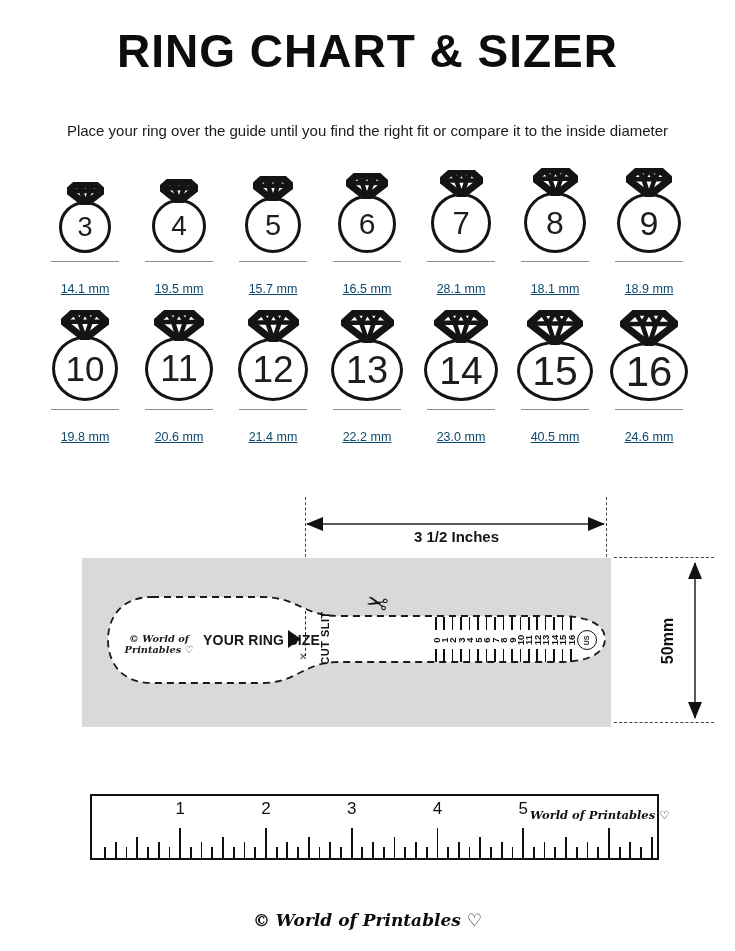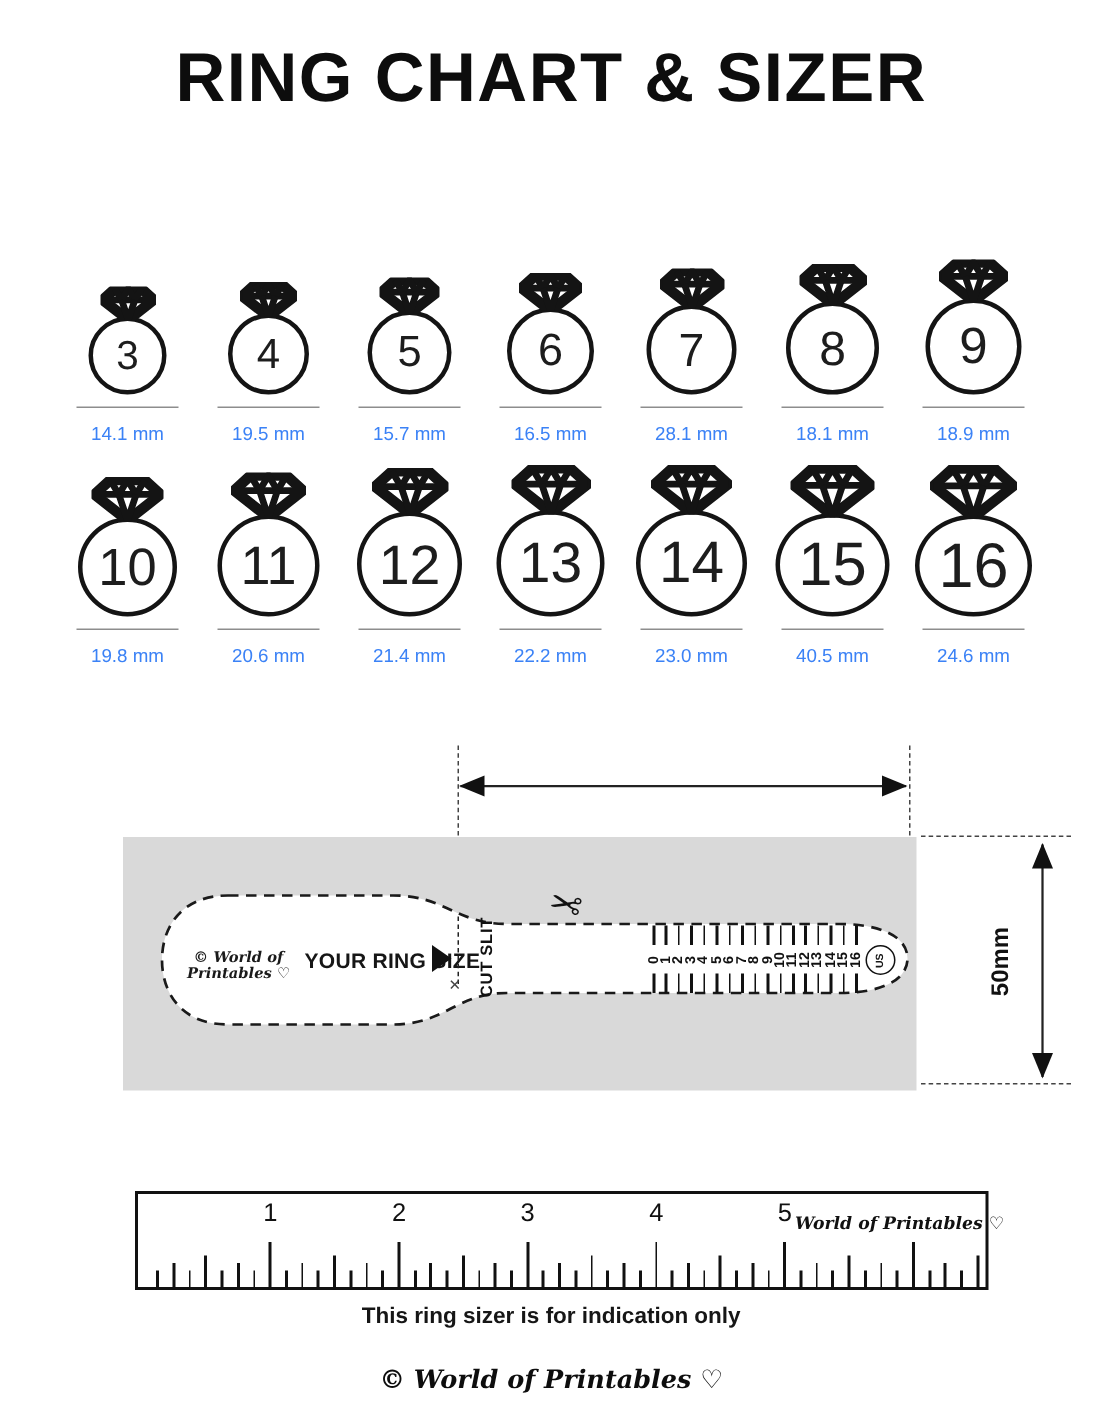--- a/index.html
+++ b/index.html
@@ -15,21 +15,21 @@
   
   .ring-row{position:absolute;left:38px;width:658px;display:flex;}
   #ring-row-0{top:168px;height:128px;}
   #ring-row-1{top:310px;height:134px;}
   .ring-col{width:94px;display:flex;flex-direction:column;align-items:center;justify-content:flex-end;}
   .ring-diamond{margin-bottom:-8px;z-index:2;}
   .ring-circle{border:3px solid #141414;border-radius:50%;background:#fff;
                display:flex;align-items:center;justify-content:center;z-index:1;}
   .ring-num{font-weight:500;color:#1d1d1d;line-height:1;}
   .ring-underline{width:68px;border-top:1.5px solid #8d8d8d;margin-top:8px;}
-  .ring-mm{margin-top:10px;font-size:12.5px;color:#3b82f6;}
+  .ring-mm{margin-top:20px;font-size:12.5px;color:#0c4a6e;text-decoration:underline;}
 
   
   .dash-v{position:absolute;border-left:1.6px dashed #444;}
   .dash-h{position:absolute;border-top:1.6px dashed #444;}
   .w-label{position:absolute;top:528px;left:306px;width:301px;text-align:center;
            font-size:15px;font-weight:bold;}
   .sizer-box{position:absolute;left:82px;top:558px;width:529px;height:169px;background:#d9d9d9;}
   .paddle-svg{position:absolute;left:82px;top:558px;}
   .vtext{position:absolute;white-space:nowrap;transform:translate(-50%,-50%) rotate(-90deg);}
   .cutslit{font-size:11px;font-weight:bold;letter-spacing:.5px;color:#111;}
@@ -69,20 +69,21 @@
   .foot-brand{position:absolute;top:910px;left:0;width:735px;text-align:center;font-size:17px;color:#0d0d0d;}
 
   svg line,svg path,svg polygon,svg polyline{vector-effect:non-scaling-stroke;}
 </style>
 </head>
 <body>
 
 <div class="page">
 
   <div class="title">RING CHART &amp; SIZER</div>
+  <div class="intro-sub">Place your ring over the guide until you find the right fit or compare it to the inside diameter</div>
 
   <div class="ring-row" id="ring-row-0">
       <div class="ring-col">
         <div class="ring-diamond"><svg width="37" height="23" viewBox="0 0 100 62">
             <polygon points="26,4 74,4 96,24 50,60 4,24" fill="#fff" stroke="#141414" stroke-width="7" stroke-linejoin="round"></polygon>
             <polyline points="4,24 96,24" fill="none" stroke="#141414" stroke-width="4.5"></polyline>
             <polyline points="26,4 38,24 50,4 62,24 74,4" fill="none" stroke="#141414" stroke-width="4.5"></polyline>
             <polyline points="38,24 50,60 62,24" fill="none" stroke="#141414" stroke-width="4.5"></polyline>
           </svg></div>
         <div class="ring-circle" style="width:46px;height:46px;">
@@ -264,20 +265,21 @@
       </div>
     </div>
 
   <div class="dash-v" style="left:305px;top:497px;height:60px;"></div>
   <div class="dash-v" style="left:606px;top:497px;height:60px;"></div>
   <svg width="305" height="20" style="position:absolute;left:303px;top:514px;">
     <line x1="4" y1="10" x2="301" y2="10" stroke="#222" stroke-width="1.5"></line>
     <polygon points="3,10 20,3 20,17" fill="#111"></polygon>
     <polygon points="302,10 285,3 285,17" fill="#111"></polygon>
   </svg>
+  <div class="w-label">3 1/2 Inches</div>
 
   <div class="sizer-box"></div>
   <svg class="paddle-svg" width="529" height="169" viewBox="0 0 529 169">
     <path d="M 70 39 L 180 39 C 215 39 222 58 256 58 L 478 58 C 502 58 523 65 523 81
              C 523 97 502 104 478 104 L 256 104 C 222 104 215 125 180 125 L 70 125
              C 38 125 26 103 26 82 C 26 61 38 39 70 39 Z" fill="#ffffff" stroke="#1a1a1a" stroke-width="1.8" stroke-dasharray="7 5"></path>
   </svg>
 
   <div class="blob-brand script">© World of Printables ♡</div>
   <div class="yrs">YOUR RING SIZE</div>
@@ -442,16 +444,15 @@
       <div class="r-tick" style="left: 483.844px; height: 11.5px;"></div>
       <div class="r-tick" style="left: 494.562px; height: 16px;"></div>
       <div class="r-tick" style="left: 505.281px; height: 11.5px;"></div>
       <div class="r-tick" style="left: 516px; height: 30px;"></div>
       <div class="r-tick" style="left: 526.719px; height: 11.5px;"></div>
       <div class="r-tick" style="left: 537.438px; height: 16px;"></div>
       <div class="r-tick" style="left: 548.156px; height: 11.5px;"></div>
       <div class="r-tick" style="left: 558.875px; height: 21px;"></div>
     </div>
 
-  <div class="foot-head">This ring sizer is for indication only</div>
   <div class="foot-brand script">© World of Printables ♡</div>
 
 </div>
 
 </body></html>

